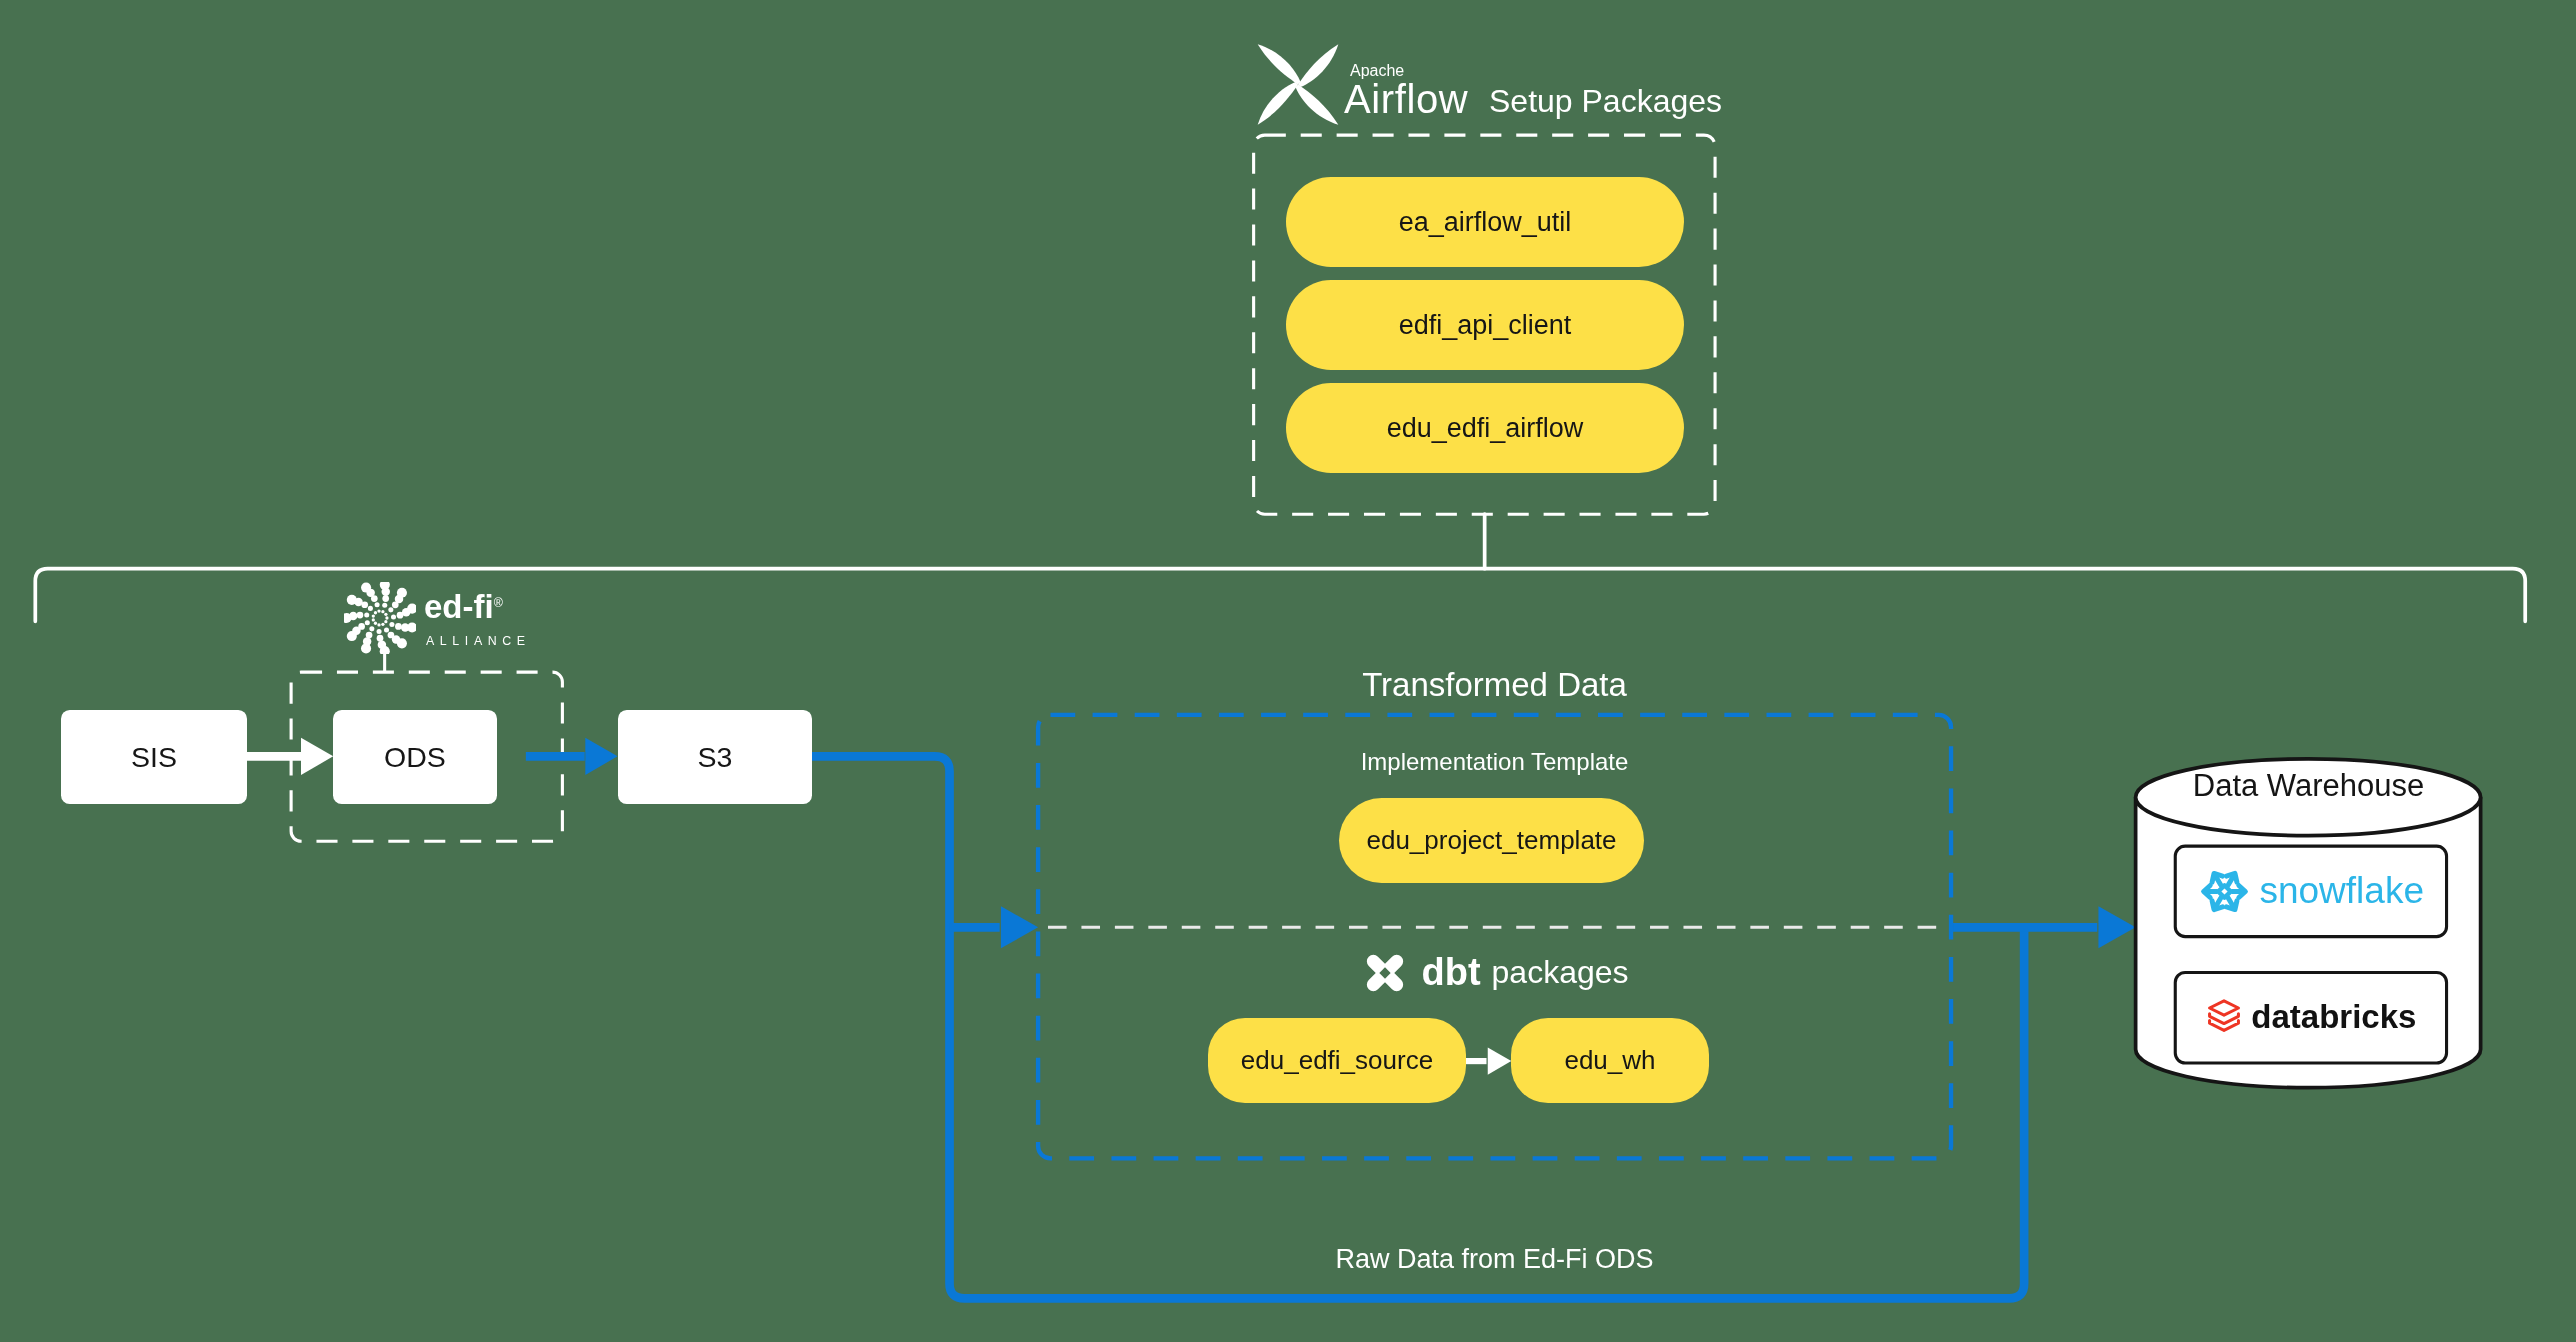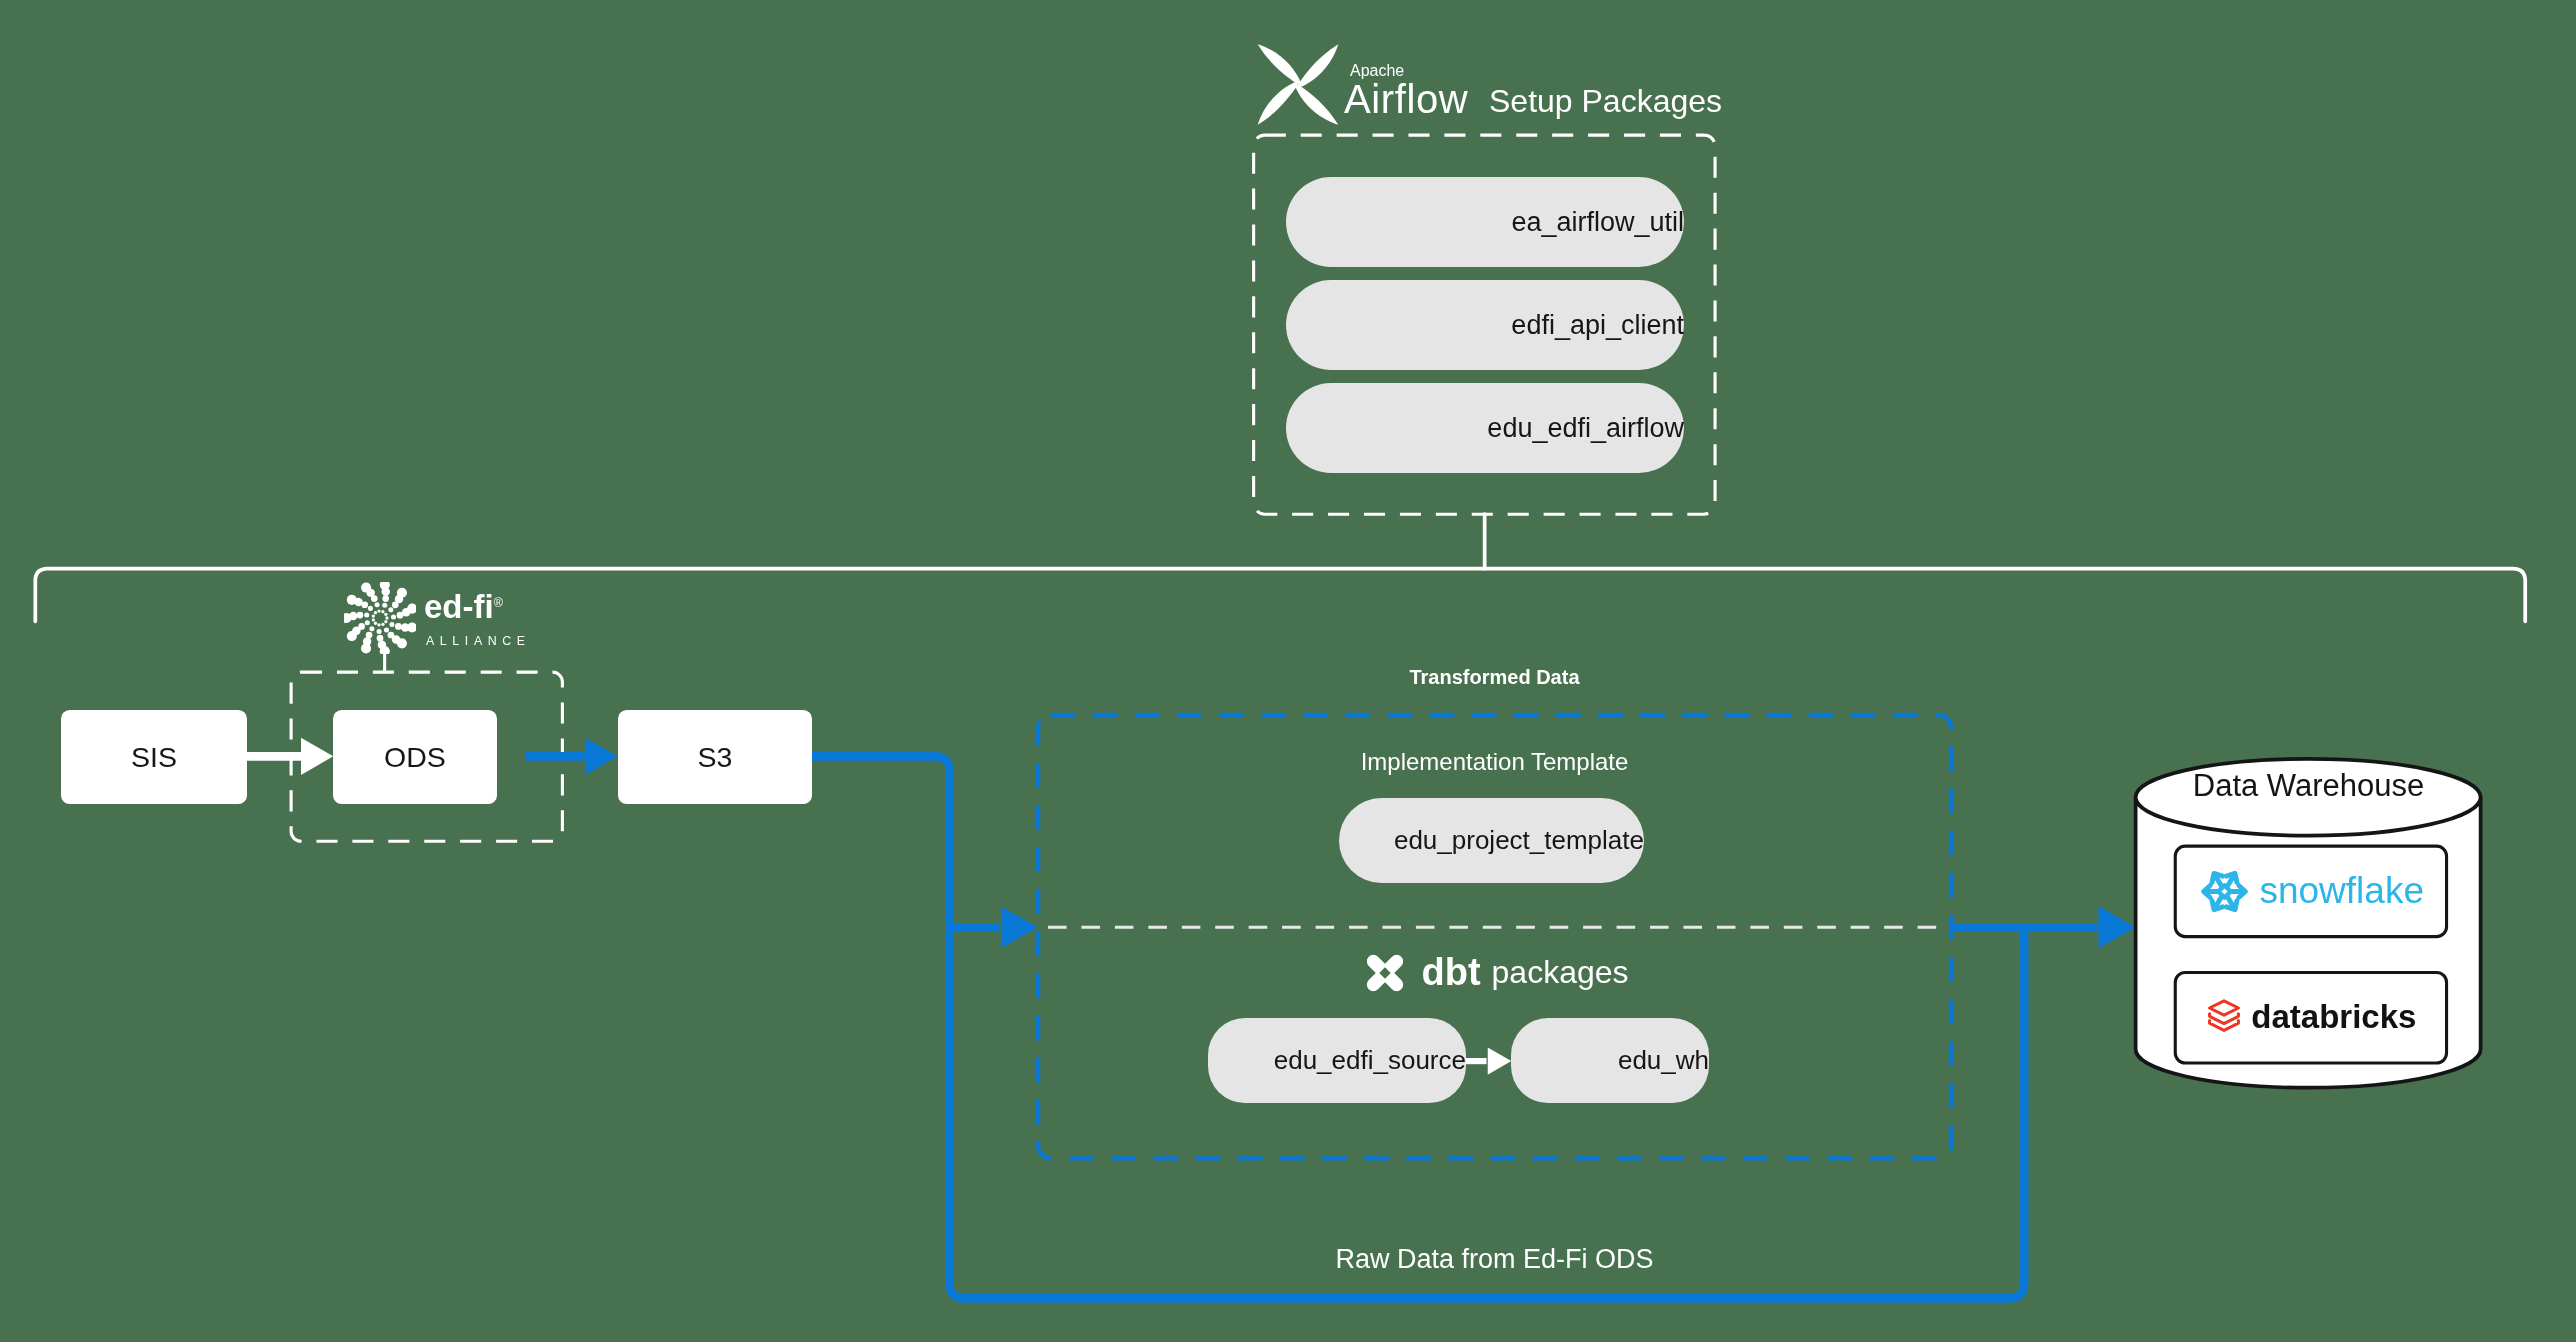--- a/index.html
+++ b/index.html
@@ -15,29 +15,29 @@
   .dash-div{stroke:#E9E9E9;stroke-width:5;fill:none;stroke-dasharray:30 24;}
   .bline{stroke:var(--accent-blue);stroke-width:14;fill:none;}
   .bfill{fill:var(--accent-blue);}
   .wfill{fill:var(--line-white);}
   .washaft{stroke:var(--line-white);stroke-width:14;fill:none;}
   .cyl{fill:#ffffff;stroke:#151515;stroke-width:6;}
   .dwbox{fill:#ffffff;stroke:#151515;stroke-width:5;}
   
   .wtext{color:var(--line-white);}
   .center{text-align:center;}
-  .pill{background:#e5e5e5;color:var(--box-text);display:flex;align-items:center;justify-content:flex-end;}
+  .pill{background:#fde047;color:var(--box-text);display:flex;align-items:center;justify-content:center;}
   .box{background:#ffffff;color:var(--box-text);display:flex;align-items:center;justify-content:center;border-radius:8.7px;}
   .flexrow{display:flex;align-items:center;justify-content:center;}
   .apache{font-size:16px;font-weight:400;}
   .airflow-word{font-size:40px;font-weight:500;letter-spacing:0.6px;}
   .setup-title{font-size:32px;font-weight:400;}
   .pkg-pill{left:1286px;width:398px;height:90px;border-radius:45px;font-size:27px;}
   .src-box{top:710px;height:94px;font-size:28.5px;}
-  .sec-label{font-size:20px;font-weight:700;}
+  .sec-label{font-size:33px;font-weight:400;}
   .sub-label{font-size:24px;font-weight:400;}
   .small-pill{border-radius:37px;font-size:26px;}
   .dbt-brand{font-size:38px;font-weight:800;}
   .dbt-suffix{font-size:32px;font-weight:300;margin-left:11px;}
   .dw-title{font-size:31px;font-weight:500;color:#151515;}
   .snow-text{font-size:37px;font-weight:400;color:var(--snowflake-blue);margin-left:7.4px;}
   .dbx-text{font-size:33px;font-weight:700;color:#121212;margin-left:8.7px;}
   .edfi-name{font-size:33px;font-weight:700;}
   .edfi-reg{font-size:12.4px;vertical-align:11px;font-weight:400;}
   .edfi-sub{font-size:12.4px;letter-spacing:5.6px;font-weight:400;}

